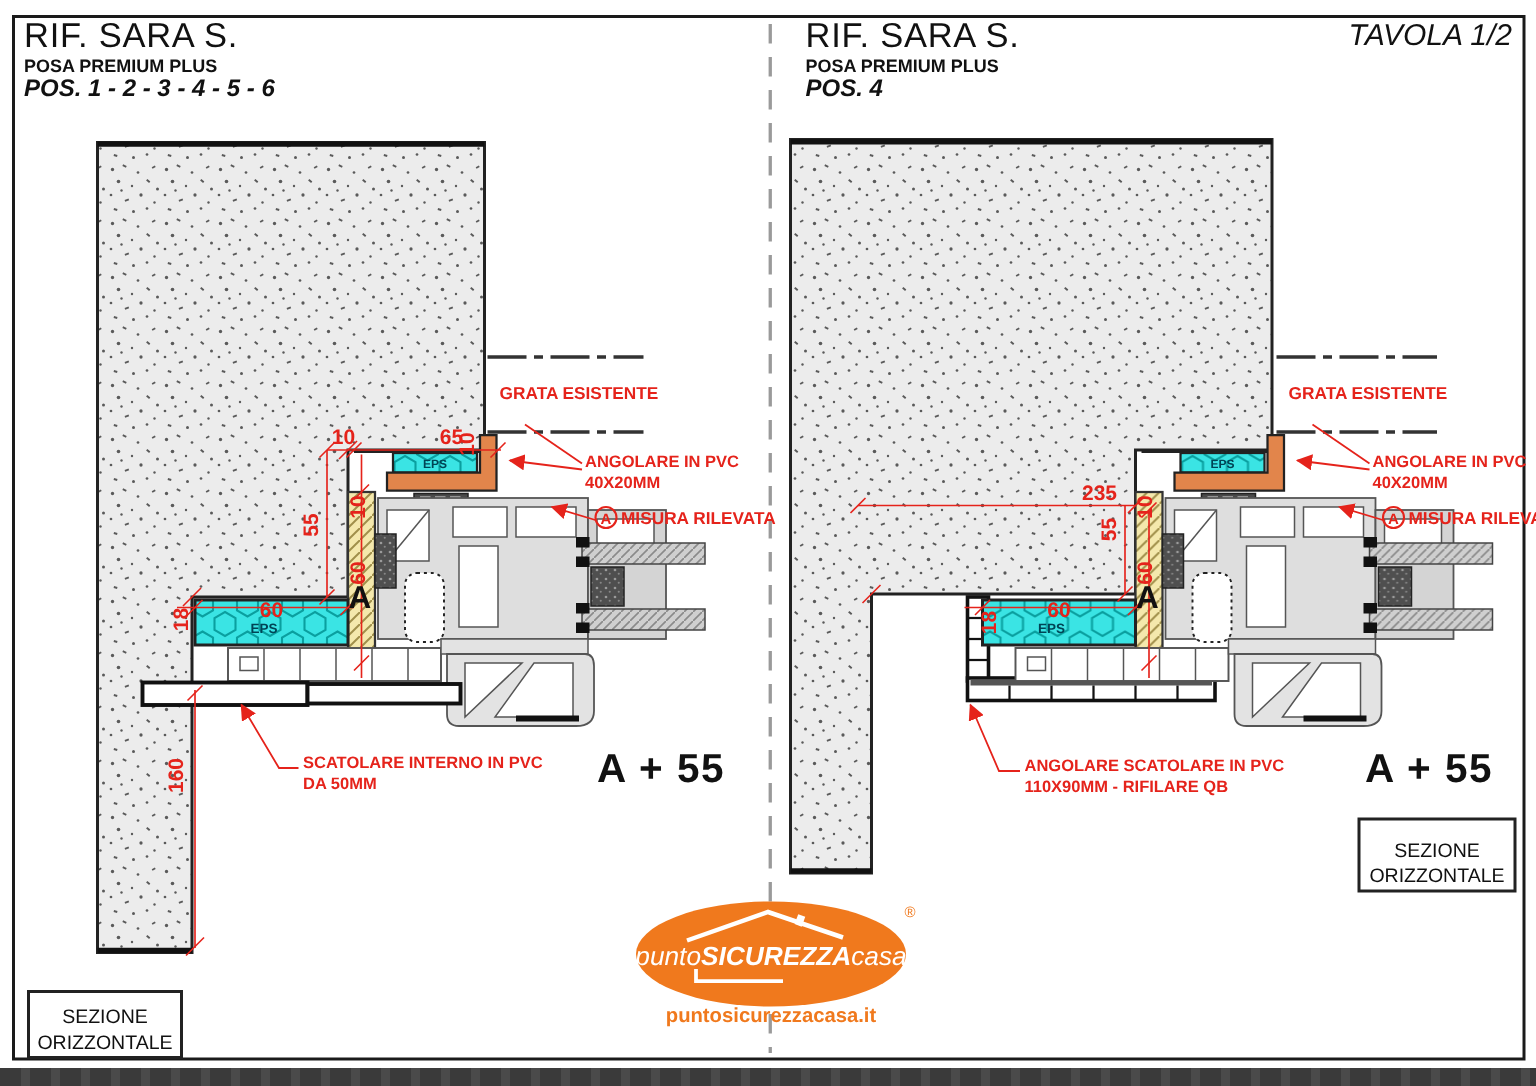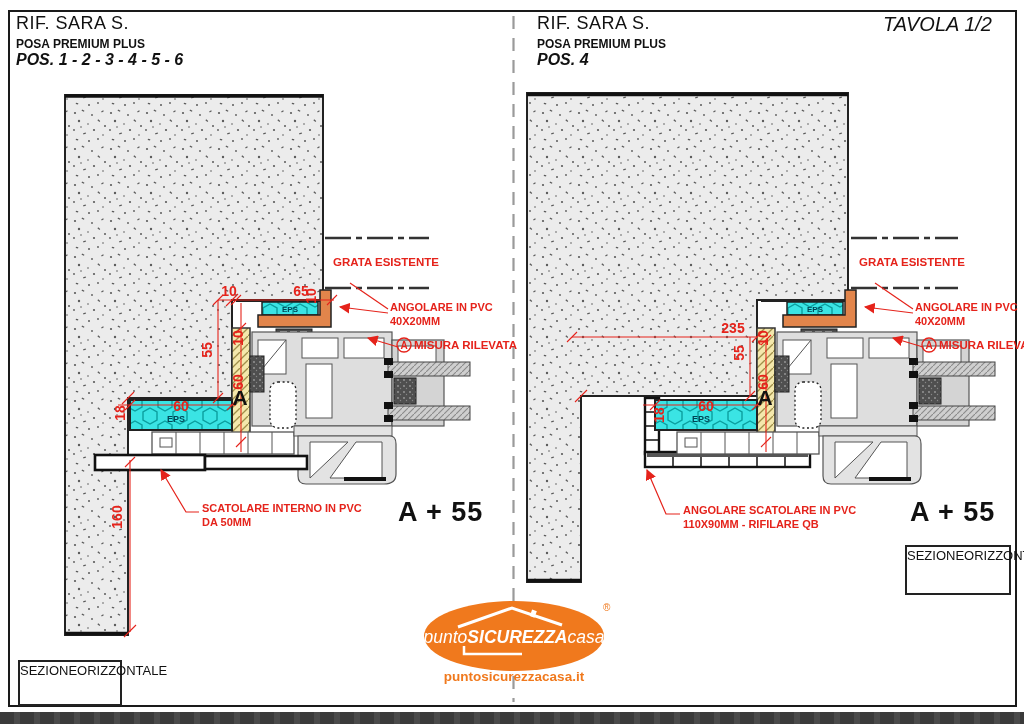--- a/index.html
+++ b/index.html
@@ -1,29 +1,29 @@
 <!DOCTYPE html>
 <html><head>
 <meta charset="utf-8">
 <style>
   html,body{margin:0;padding:0;background:#fff;}
   .page{position:relative;width:1024px;height:724px;background:#fff;overflow:hidden;
         font-family:"Liberation Sans",sans-serif;}
   .frame{position:absolute;left:8px;top:10px;width:1009px;height:697px;
          border:2px solid #1a1a1a;box-sizing:border-box;}
   .hdr{position:absolute;color:#111;}
-  .hdr .t{font-size:18px;letter-spacing:.5px;line-height:22px;}
+  .hdr .t{font-size:23px;letter-spacing:.5px;line-height:22px;}
   .hdr .s{font-size:12px;font-weight:700;line-height:16px;margin-top:2px;}
   .hdr .p{font-size:16px;font-style:italic;font-weight:700;line-height:15px;}
   .hdr-left{left:16px;top:12px;}
   .hdr-right{left:537px;top:12px;}
-  .tavola{position:absolute;right:32px;top:13px;font-size:20px;font-style:italic;color:#111;}
+  .tavola{position:absolute;right:16px;top:13px;font-size:20px;font-style:italic;color:#111;}
   .sezbox{position:absolute;border:2px solid #222;background:#fff;color:#111;
           font-size:13px;text-align:center;line-height:1.35;display:flex;
-          flex-direction:row;justify-content:space-between;}
+          flex-direction:column;justify-content:flex-end;}
   .sez-left{left:18px;top:660px;width:100px;height:42px;}
   .sez-right{left:905px;top:545px;width:102px;height:46px;}
   .bottomstrip{position:absolute;left:0;top:712px;width:1024px;height:12px;
      background:repeating-linear-gradient(90deg,#3a3a3a 0 14px,#4a4a4a 14px 20px);}
   svg text{font-family:"Liberation Sans",sans-serif;}
   .red{fill:#e5231b;font-weight:700;}
   .dim{font-size:14px;}
   .note{font-size:11px;}
   .grata{font-size:11.5px;}
   .blk{fill:#111;}

